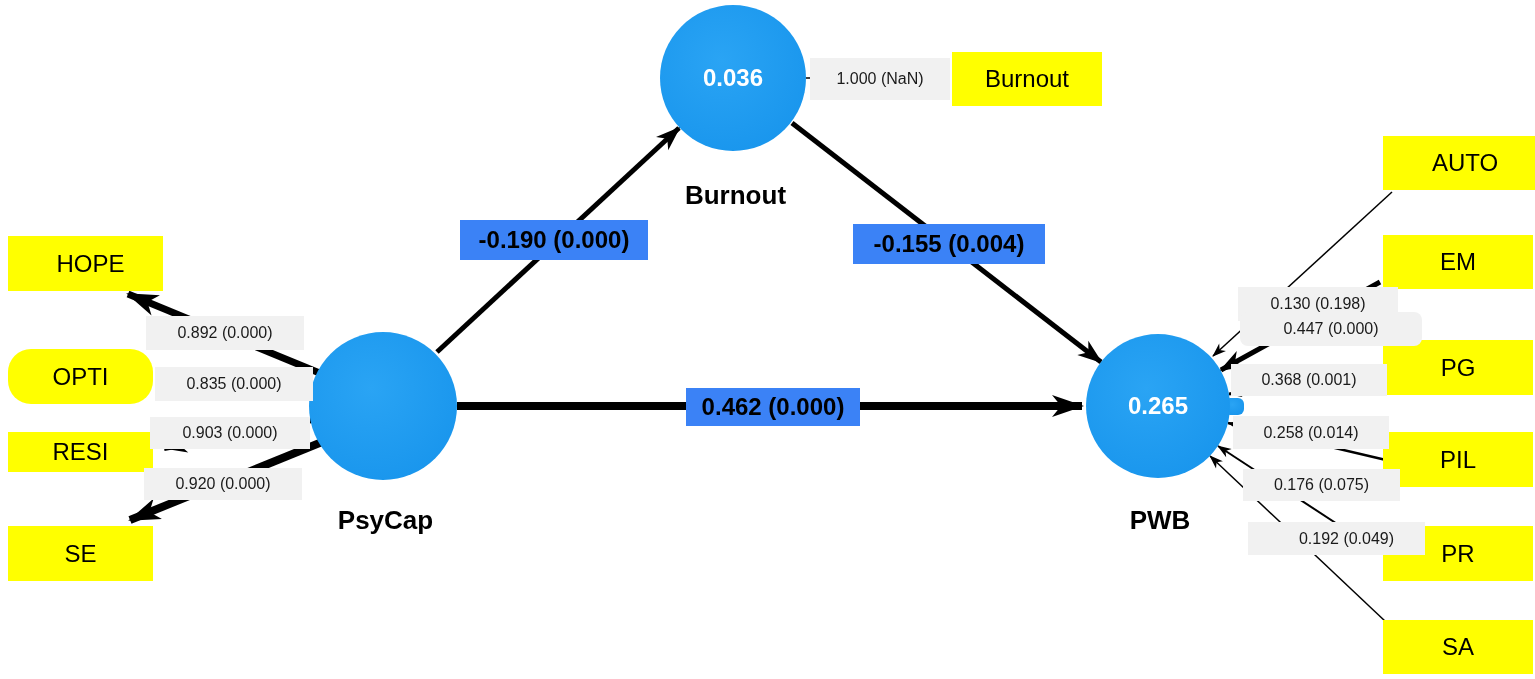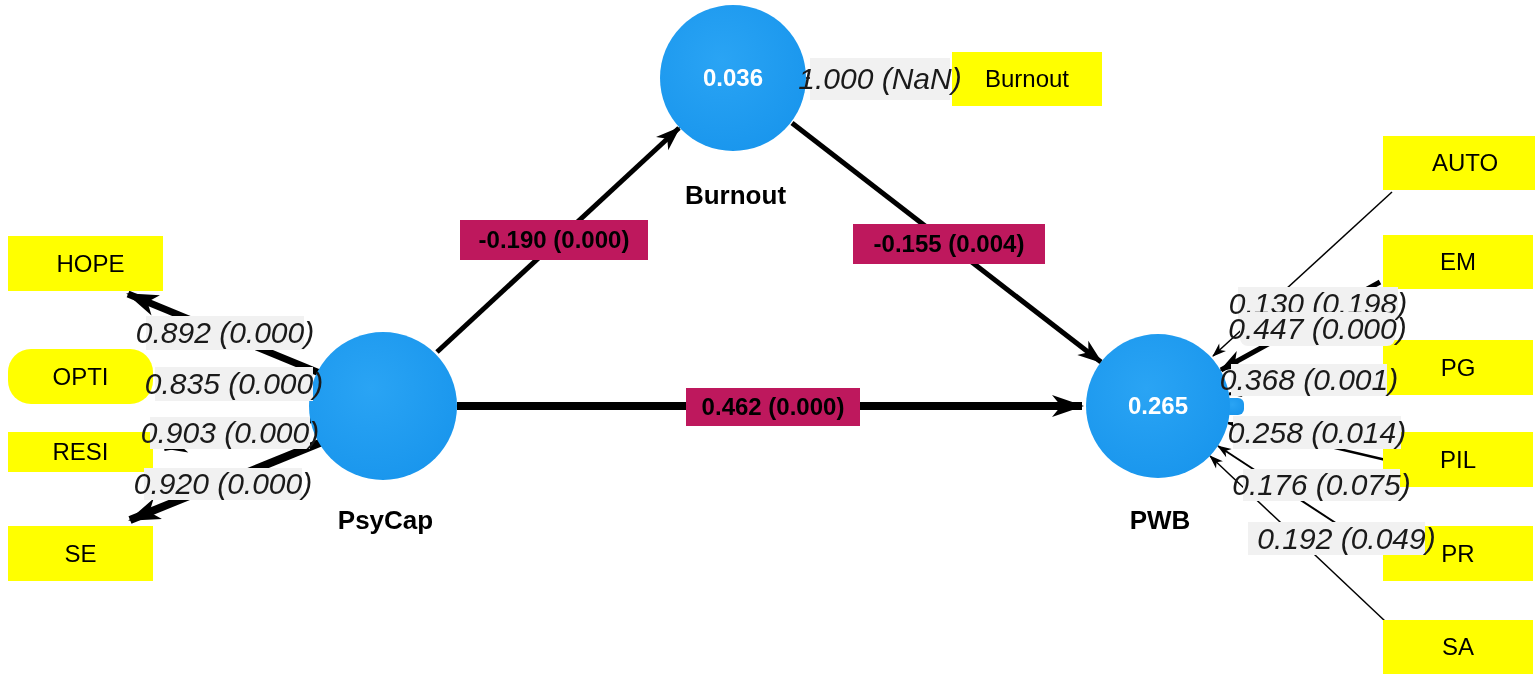--- a/index.html
+++ b/index.html
@@ -9,24 +9,24 @@
   }
   .canvas svg { position:absolute; left:0; top:0; }
   .ybox {
     position:absolute; background:#ffff00;
     display:flex; align-items:center; justify-content:center;
     font-size:24px; color:#000;
   }
   .load {
     position:absolute; background:#f1f1f1;
     display:flex; align-items:center; justify-content:center;
-    font-size:30px; color:#1a1a1a; white-space:nowrap;font-style:italic;
+    font-size:16px; color:#1a1a1a; white-space:nowrap;
   }
   .pathlbl {
-    position:absolute; background:#be185d;
+    position:absolute; background:#3b82f6;
     display:flex; align-items:center; justify-content:center;
     font-size:24px; font-weight:bold; white-space:nowrap;text-align:center;
   }
   .cname {
     position:absolute; font-size:26px; font-weight:bold; text-align:center;
   }
   .cval {
     position:absolute; color:#ffffff; font-size:24px; font-weight:600; text-align:center;
   }
 </style>
@@ -98,23 +98,23 @@
   <div class="ybox" style="left:1383px;top:620px;width:150px;height:54px;">SA</div>
 
   <div class="load" style="left:146px;top:316px;width:158px;height:34px;">0.892 (0.000)</div>
   <div class="load" style="left:155px;top:367px;width:158px;height:34px;">0.835 (0.000)</div>
   <div class="load" style="left:150px;top:417px;width:160px;height:32px;">0.903 (0.000)</div>
   <div class="load" style="left:144px;top:468px;width:158px;height:32px;">0.920 (0.000)</div>
 
   <div class="load" style="left:810px;top:58px;width:140px;height:42px;">1.000 (NaN)</div>
 
   <div class="load" style="left:1238px;top:258px;width:160px;height:34px;margin-top:29px;">0.130 (0.198)</div>
-  <div class="load" style="left:1240px;top:312px;width:155px;height:34px;border-radius:8px;">0.447 (0.000)</div>
+  <div class="load" style="left:1240px;top:312px;width:182px;height:34px;border-radius:8px;">0.447 (0.000)</div>
   <div class="load" style="left:1231px;top:364px;width:156px;height:32px;">0.368 (0.001)</div>
-  <div class="load" style="left:1233px;top:416px;width:168px;height:33px;">0.258 (0.014)</div>
+  <div class="load" style="left:1233px;top:416px;width:156px;height:33px;">0.258 (0.014)</div>
   <div class="load" style="left:1243px;top:469px;width:157px;height:32px;">0.176 (0.075)</div>
   <div class="load" style="left:1248px;top:522px;width:157px;height:33px;padding-left:20px;">0.192 (0.049)</div>
 
   <div class="pathlbl" style="left:460px;top:220px;width:188px;height:40px;">-0.190 (0.000)</div>
   <div class="pathlbl" style="left:853px;top:224px;width:192px;height:40px;">-0.155 (0.004)</div>
   <div class="pathlbl" style="left:686px;top:388px;width:174px;height:38px;">0.462 (0.000)</div>
 
 </div>
 
 </body></html>

